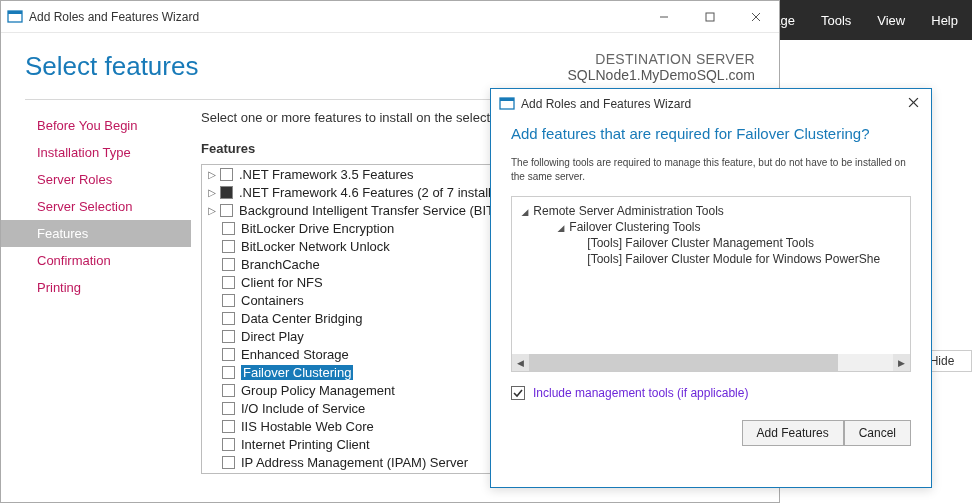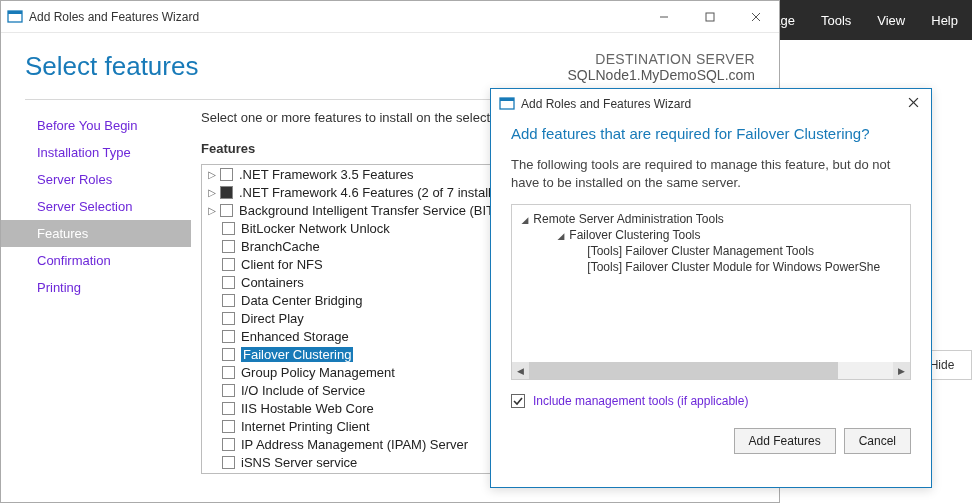--- a/index.html
+++ b/index.html
@@ -1,38 +1,38 @@
 <!DOCTYPE html>
 <html><head>
 <meta charset="utf-8">
 <style>
 * { box-sizing: border-box; margin: 0; padding: 0; font-family: "Segoe UI", Arial, sans-serif; }
 body { background: #fff; width: 972px; height: 503px; overflow: hidden; position: relative; }
 
 
 .back-menubar { position: absolute; top: 0; right: 0; height: 40px; background: #2b2b2b; color: #fff; display: flex; align-items: center; padding: 0 14px; gap: 26px; font-size: 13px; z-index: 0; }
-.back-hidden { position: absolute; top: 350px; right: 0; width: 60px; height: 30px; border: 1px solid #ccc; background: #fff; display: flex; align-items: center; justify-content: center; font-size: 12px; color: #333; z-index: 0; }
+.back-hidden { position: absolute; top: 350px; right: 0; width: 60px; height: 22px; border: 1px solid #ccc; background: #fff; display: flex; align-items: center; justify-content: center; font-size: 12px; color: #333; z-index: 0; }
 
 
 .wiz { position: absolute; top: 0; left: 0; width: 780px; height: 503px; background: #fff; border: 1px solid #aaa; z-index: 1; }
 .wiz-titlebar { height: 32px; display: flex; align-items: center; padding: 0 0 0 6px; font-size: 12px; color: #333; border-bottom: 1px solid #e8e8e8; }
 .wiz-titlebar .ticon { width: 16px; height: 16px; margin-right: 6px; }
 .winbtns { margin-left: auto; display: flex; }
 .winbtn { width: 46px; height: 32px; display: flex; align-items: center; justify-content: center; color: #555; }
 .winbtn svg { width: 10px; height: 10px; }
 
 .wiz-header { padding: 18px 24px 10px 24px; display: flex; align-items: flex-start; }
 .wiz-header h1 { color: #187ab8; font-weight: 300; font-size: 26px; }
 .dest { margin-left: auto; text-align: right; font-size: 14px; color: #555; }
 .dest .lbl { color: #666; letter-spacing: 0.3px; }
 .wiz-hr { border: none; border-top: 1px solid #d8d8d8; margin: 6px 24px 0 24px; }
 
 .wiz-body { display: flex; padding-top: 10px; height: calc(100% - 120px); }
 .nav { width: 190px; padding-top: 2px; }
-.nav-item { padding: 6px 0 6px 36px; font-size: 13px; color: #6d28d9; cursor: default; }
+.nav-item { padding: 6px 0 6px 36px; font-size: 13px; color: #be185d; cursor: default; }
 .nav-item.active { background: #b8b8b8; color: #fff; }
 
 .content { flex: 1; padding: 0 20px 0 10px; }
 .content .instr { font-size: 13px; color: #333; margin-bottom: 16px; }
 .content .lbl2 { font-size: 13px; font-weight: 600; color: #333; margin-bottom: 8px; }
 .feat-box { border: 1px solid #bcbcbc; height: 310px; overflow: hidden; font-size: 13px; background: #fff; }
 .feat-row { display: flex; align-items: center; height: 18px; padding-left: 4px; white-space: nowrap; }
 .tri { width: 12px; text-align: center; color: #666; font-size: 10px; cursor: default; }
 .cb { width: 13px; height: 13px; border: 1px solid #888; margin: 0 6px 0 2px; flex-shrink: 0; display: inline-flex; align-items: center; justify-content: center; }
 .cb.filled { background: #333; }
@@ -40,34 +40,34 @@
 .feat-row.sel .txt { background: #187ab8; color: #fff; padding: 0 2px; text-align: center; }
 .feat-row.indent { padding-left: 18px; }
 
 
 .popup { position: absolute; top: 88px; left: 490px; width: 442px; height: 400px; background: #fff; border: 1px solid #187ab8; z-index: 5; box-shadow: 0 2px 10px rgba(0,0,0,0.15); }
 .popup-titlebar { height: 30px; display: flex; align-items: center; padding: 0 8px; font-size: 12px; color: #333; }
 .popup-titlebar .ticon { width: 16px; height: 16px; margin-right: 6px; }
 .popup-close { margin-left: auto; cursor: pointer; padding: 4px; }
 .popup-body { padding: 6px 20px 12px 20px; }
 .popup-body h2 { color: #187ab8; font-weight: 400; font-size: 15px; margin-bottom: 14px; }
-.popup-body .desc { font-size: 13px; color: #444; line-height: 1.4; margin-bottom: 12px; }
+.popup-body .desc { font-size: 10px; color: #444; line-height: 1.4; margin-bottom: 12px; }
 .tree-box { border: 1px solid #ccc; height: 176px; font-size: 12px; color: #333; padding: 6px 0 0 4px; position: relative; overflow: hidden; }
 .tree-row { padding: 1px 0; white-space: nowrap; }
 .tr-caret { display:inline-block; width: 10px; text-align: center; color: #555; font-size: 9px; }
 .tree-scroll { position: absolute; bottom: 0; left: 0; right: 0; height: 17px; background: #f0f0f0; display: flex; }
 .tree-scroll .arr { width: 17px; height: 17px; background: #e4e4e4; display: flex; align-items: center; justify-content: center; font-size: 9px; color: #555; }
 .tree-scroll .track { flex: 1; background: #f0f0f0; position: relative; }
 .tree-scroll .thumb { position: absolute; left: 0; top: 0; height: 100%; width: 85%; background: #cdcdcd; }
 
 .chkrow { display: flex; align-items: center; margin-top: 14px; font-size: 12px; color: #6d28d9; }
 .chkrow .cb2 { width: 14px; height: 14px; border: 1px solid #666; margin-right: 8px; display: flex; align-items: center; justify-content: center; }
 .chkrow .cb2 svg { width: 10px; height: 10px; }
 
-.btnrow { display: flex; justify-content: flex-end; gap: 8px; margin-top: 20px; }
+.btnrow { display: flex; justify-content: flex-end; margin-top: 20px; }
 .btn { border: 1px solid #aaa; background: #f3f3f3; padding: 5px 14px; font-size: 12px; color: #222; cursor: pointer; }
 .ticon-svg { width:16px; height:16px; }
 </style>
 </head>
 <body>
 
 <div class="back-menubar">
   <span>age</span>
   <span>Tools</span>
   <span>View</span>
@@ -137,20 +137,24 @@
             <span class="cb filled"></span>
             <span class="txt">.NET Framework 4.6 Features (2 of 7 installe</span>
           </div>
           <div class="feat-row">
             <span class="tri">▷</span>
             <span class="cb"></span>
             <span class="txt">Background Intelligent Transfer Service (BIT</span>
           </div>
           <div class="feat-row indent">
             <span class="cb"></span>
+            <span class="txt">BitLocker Drive Encryption</span>
+          </div>
+          <div class="feat-row indent">
+            <span class="cb"></span>
             <span class="txt">BitLocker Network Unlock</span>
           </div>
           <div class="feat-row indent">
             <span class="cb"></span>
             <span class="txt">BranchCache</span>
           </div>
           <div class="feat-row indent">
             <span class="cb"></span>
             <span class="txt">Client for NFS</span>
           </div>

